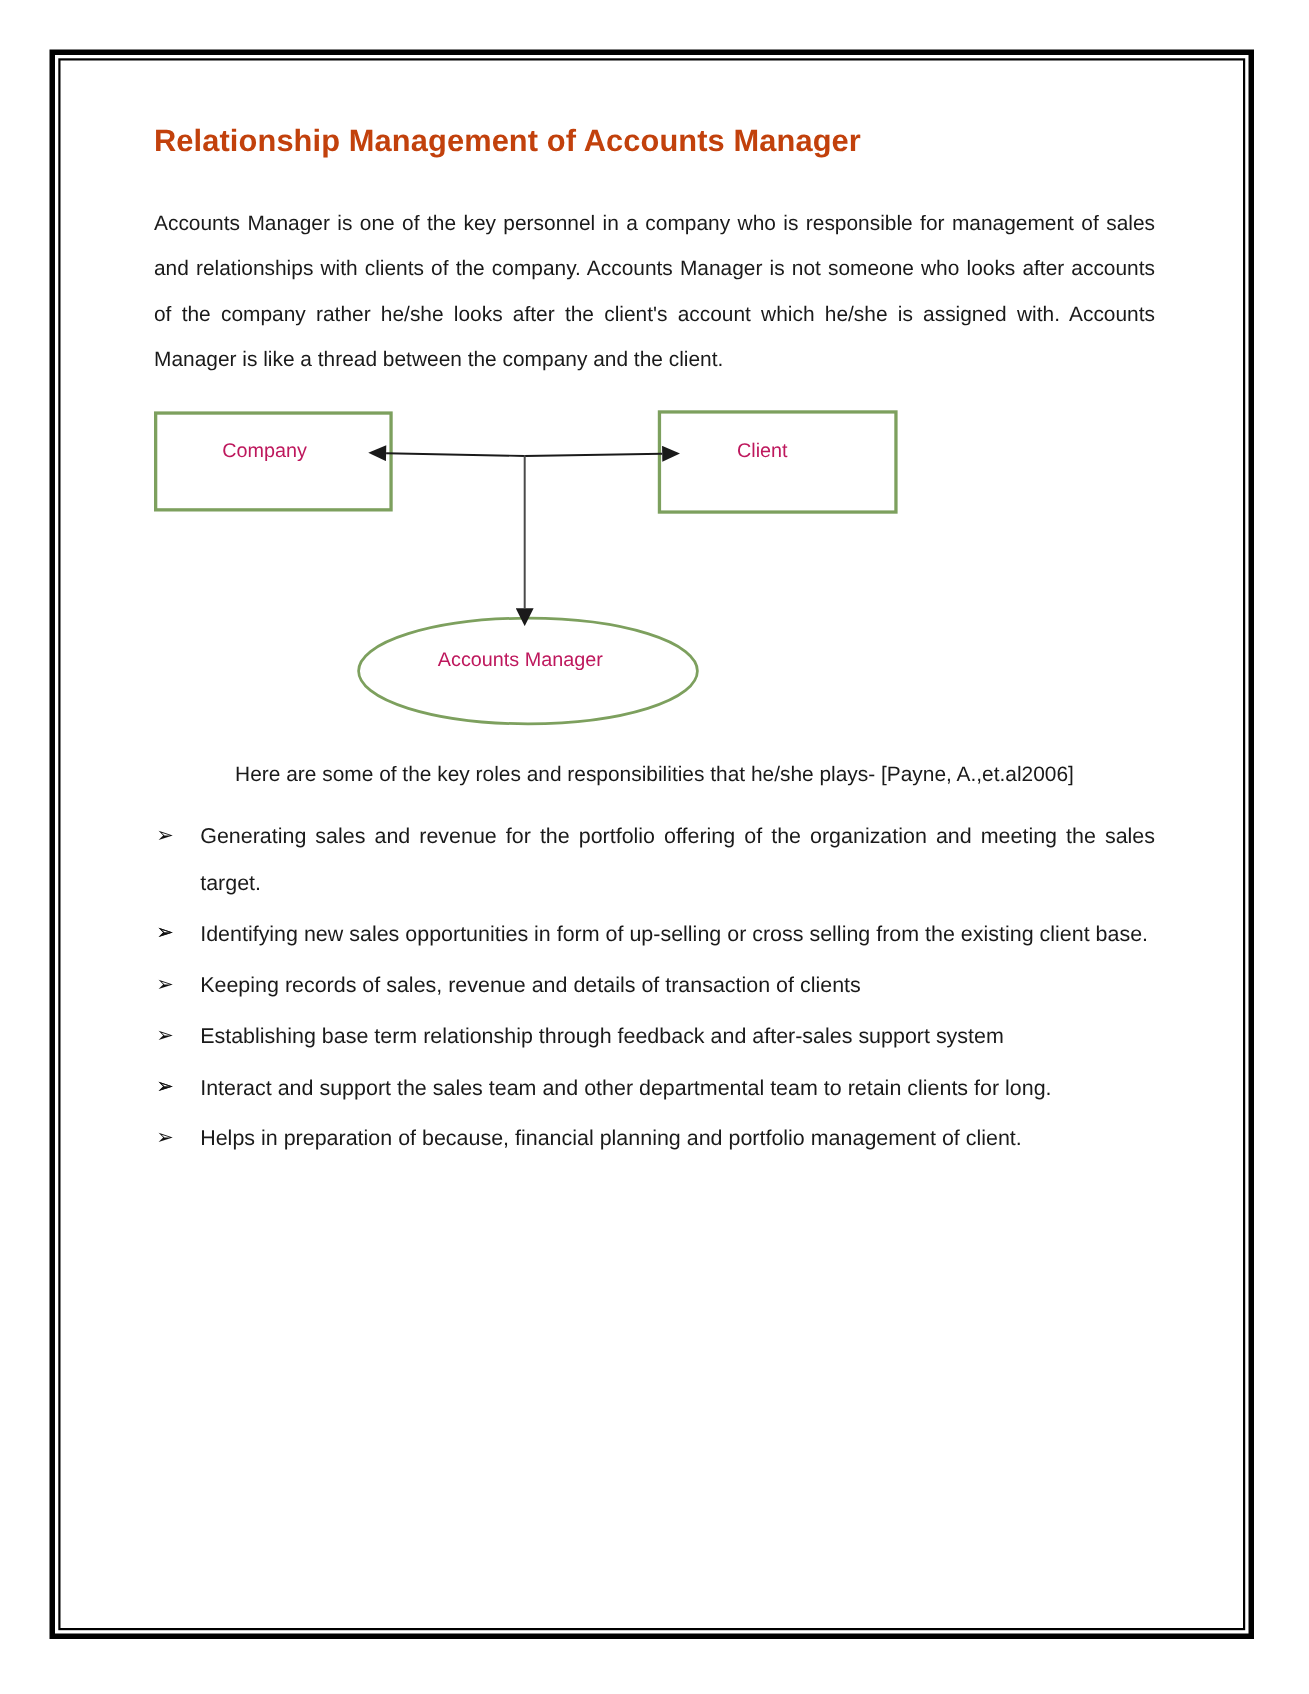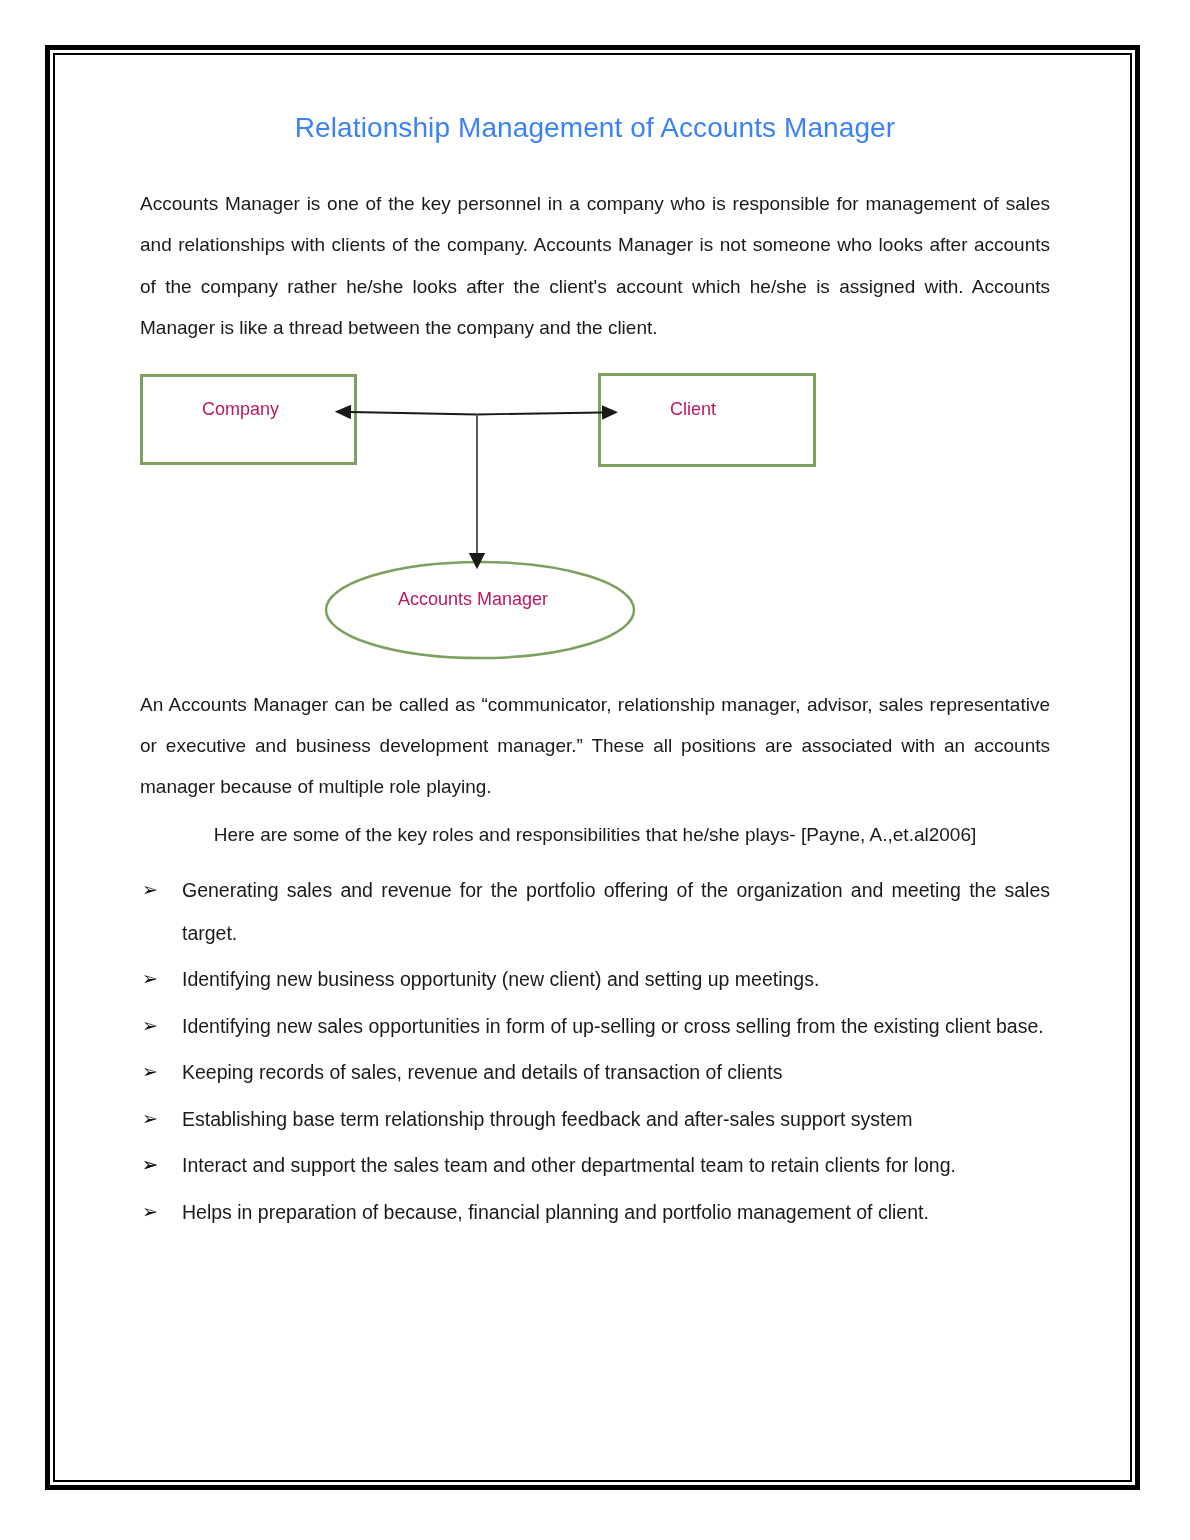--- a/index.html
+++ b/index.html
@@ -41,27 +41,26 @@
     pointer-events: none;
   }
   .content {
     position: absolute;
     left: 140px;
     top: 110px;
     width: 910px;
   }
   .doc-title {
     font-size: 28px;
-    font-weight: normal;
-    text-align: center;
+    font-weight: bold;
     letter-spacing: 0.1px;
     margin: 0 0 38px 0;
     padding: 0;
     line-height: 1.25;
-    color: #3b82f6;
+    color: #c2410c;
   }
   p.body-para {
     font-size: 19px;
     line-height: 2.18;
     text-align: justify;
     text-justify: inter-word;
     margin: 0 0 6px 0;
     color: #1a1a1a;
   }
   p.body-para.nojustify {
@@ -154,32 +153,30 @@
         <line x1="337" y1="51.5" x2="462" y2="49.5" stroke="#1a1a1a" stroke-width="1.8" marker-end="url(#arrowR)"></line>
 
         <line x1="337" y1="51" x2="337" y2="190" stroke="#4a4a4a" stroke-width="1.8" marker-end="url(#arrowD)"></line>
       </svg>
 
       <span class="node-label label-company">Company</span>
       <span class="node-label label-client">Client</span>
       <span class="node-label label-am">Accounts Manager</span>
     </div>
 
-    <p class="body-para">An Accounts Manager can be called as “communicator, relationship manager, advisor, sales representative or executive and business development manager.” These all positions are associated with an accounts manager because of multiple role playing.</p>
 
     <p class="body-para nojustify">Here are some of the key roles and responsibilities that he/she plays- [Payne, A.,et.al2006]</p>
 
     <ul class="roles">
       <li>
         <span class="bullet-glyph">➢</span>
         <span>Generating sales and revenue for the portfolio offering of the organization and meeting the sales target.</span>
       </li>
       <li class="nojustify">
         <span class="bullet-glyph">➢</span>
-        <span>Identifying new business opportunity (new client) and setting up meetings.</span>
       </li>
       <li>
         <span class="bullet-glyph">➢</span>
         <span>Identifying new sales opportunities in form of up-selling or cross selling from the existing client base.</span>
       </li>
       <li class="nojustify">
         <span class="bullet-glyph">➢</span>
         <span>Keeping records of sales, revenue and details of transaction of clients</span>
       </li>
       <li class="nojustify">

